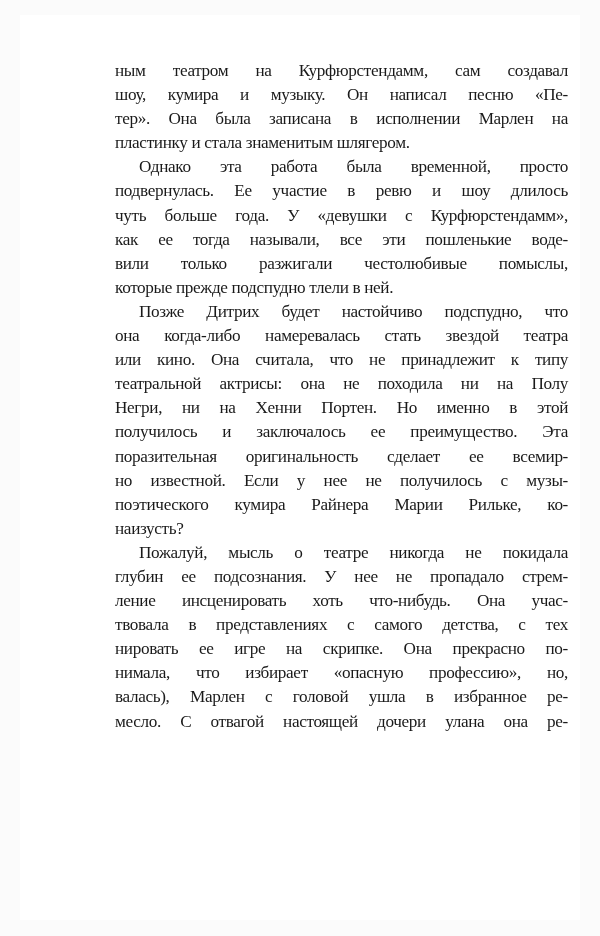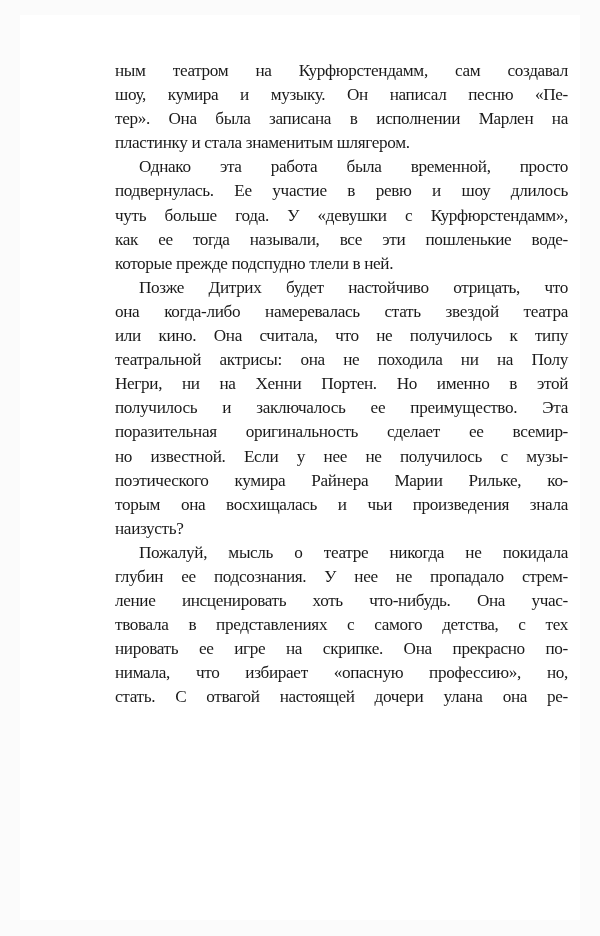--- a/index.html
+++ b/index.html
@@ -48,39 +48,40 @@
     <span class="line">шоу, кумира и музыку. Он написал песню «Пе-</span>
     <span class="line">тер». Она была записана в исполнении Марлен на</span>
     <span class="line last">пластинку и стала знаменитым шлягером.</span>
   </div>
 
   <div>
     <span class="line indent">Однако эта работа была временной, просто</span>
     <span class="line">подвернулась. Ее участие в ревю и шоу длилось</span>
     <span class="line">чуть больше года. У «девушки с Курфюрстендамм»,</span>
     <span class="line">как ее тогда называли, все эти пошленькие воде-</span>
+    <span class="line">вили только разжигали честолюбивые помыслы,</span>
     <span class="line last">которые прежде подспудно тлели в ней.</span>
   </div>
 
   <div>
-    <span class="line indent">Позже Дитрих будет настойчиво отрицать, что</span>
+    <span class="line indent">Позже Дитрих будет настойчиво подспудно, что</span>
     <span class="line">она когда-либо намеревалась стать звездой театра</span>
-    <span class="line">или кино. Она считала, что не получилось к типу</span>
+    <span class="line">или кино. Она считала, что не принадлежит к типу</span>
     <span class="line">театральной актрисы: она не походила ни на Полу</span>
     <span class="line">Негри, ни на Хенни Портен. Но именно в этой</span>
     <span class="line">получилось и заключалось ее преимущество. Эта</span>
     <span class="line">поразительная оригинальность сделает ее всемир-</span>
     <span class="line">но известной. Если у нее не получилось с музы-</span>
     <span class="line">поэтического кумира Райнера Марии Рильке, ко-</span>
-    <span class="line">торым она восхищалась и чьи произведения знала</span>
     <span class="line last">наизусть?</span>
   </div>
 
   <div>
     <span class="line indent">Пожалуй, мысль о театре никогда не покидала</span>
     <span class="line">глубин ее подсознания. У нее не пропадало стрем-</span>
     <span class="line">ление инсценировать хоть что-нибудь. Она учас-</span>
     <span class="line">твовала в представлениях с самого детства, с тех</span>
     <span class="line">нировать ее игре на скрипке. Она прекрасно по-</span>
     <span class="line">нимала, что избирает «опасную профессию», но,</span>
-    <span class="line">стать. С отвагой настоящей дочери улана она ре-</span>
+    <span class="line">валась), Марлен с головой ушла в избранное ре-</span>
+    <span class="line">месло. С отвагой настоящей дочери улана она ре-</span>
   </div>
 </div>
 
 </body></html>

